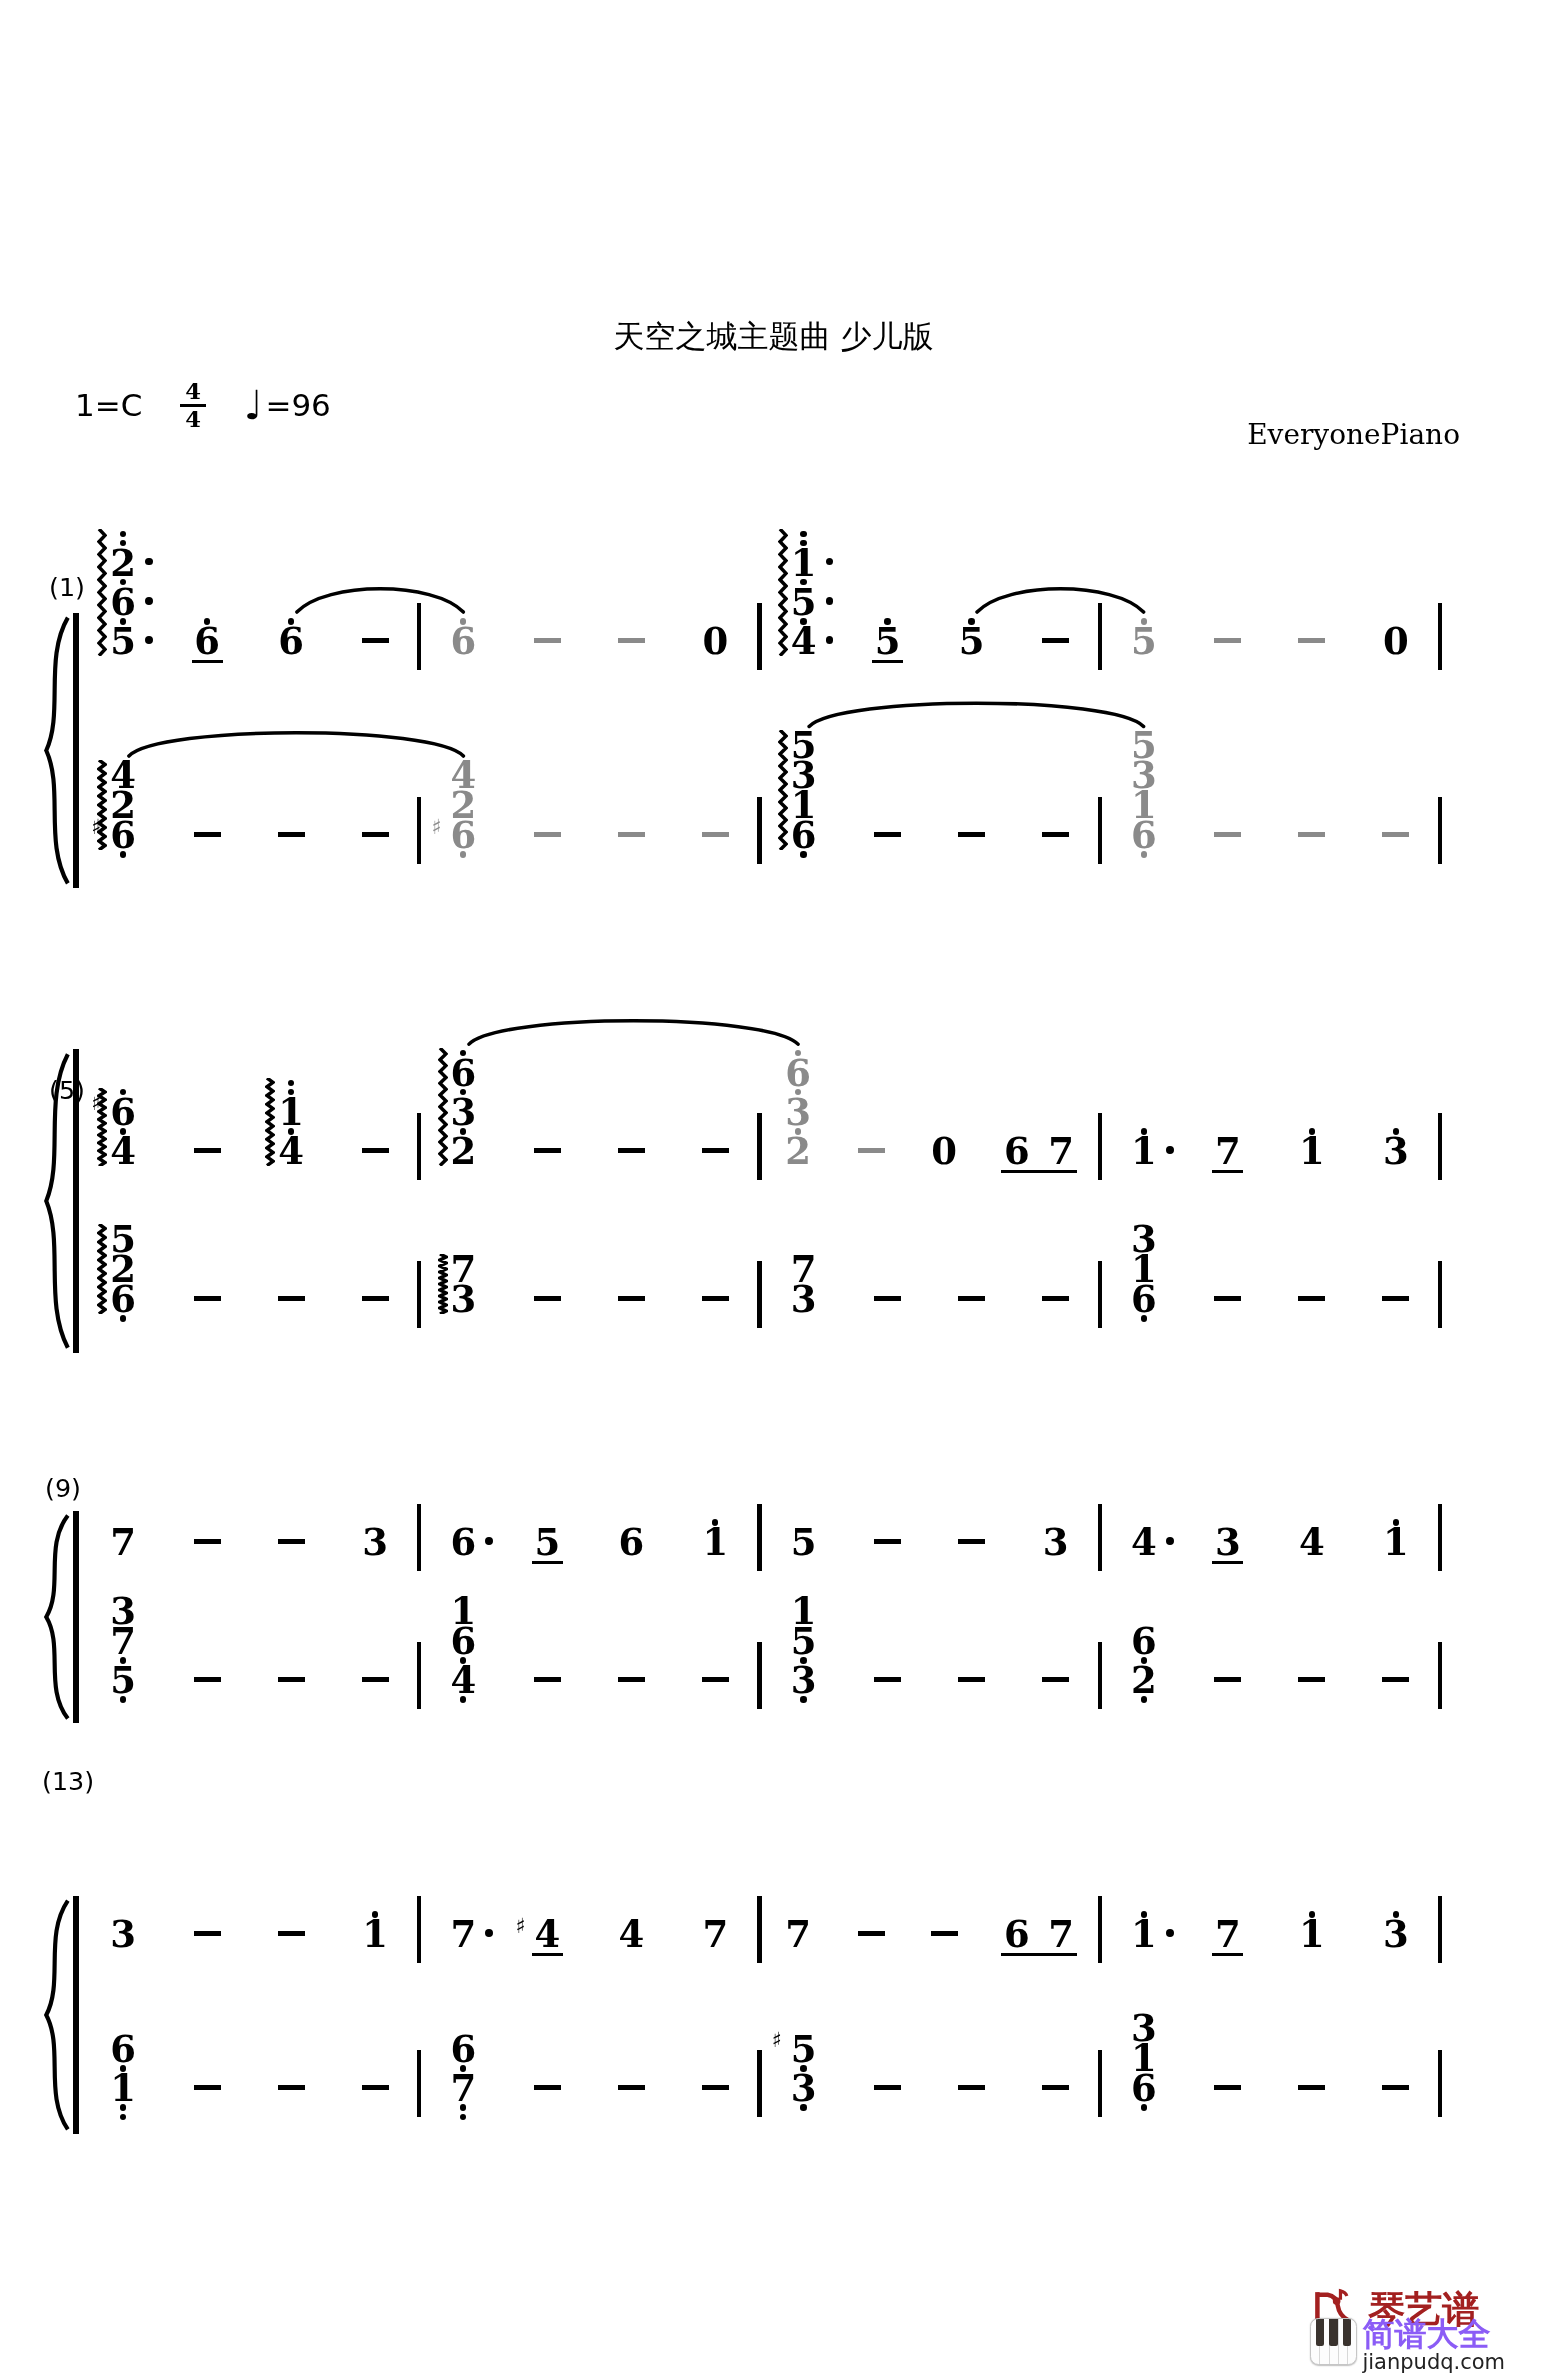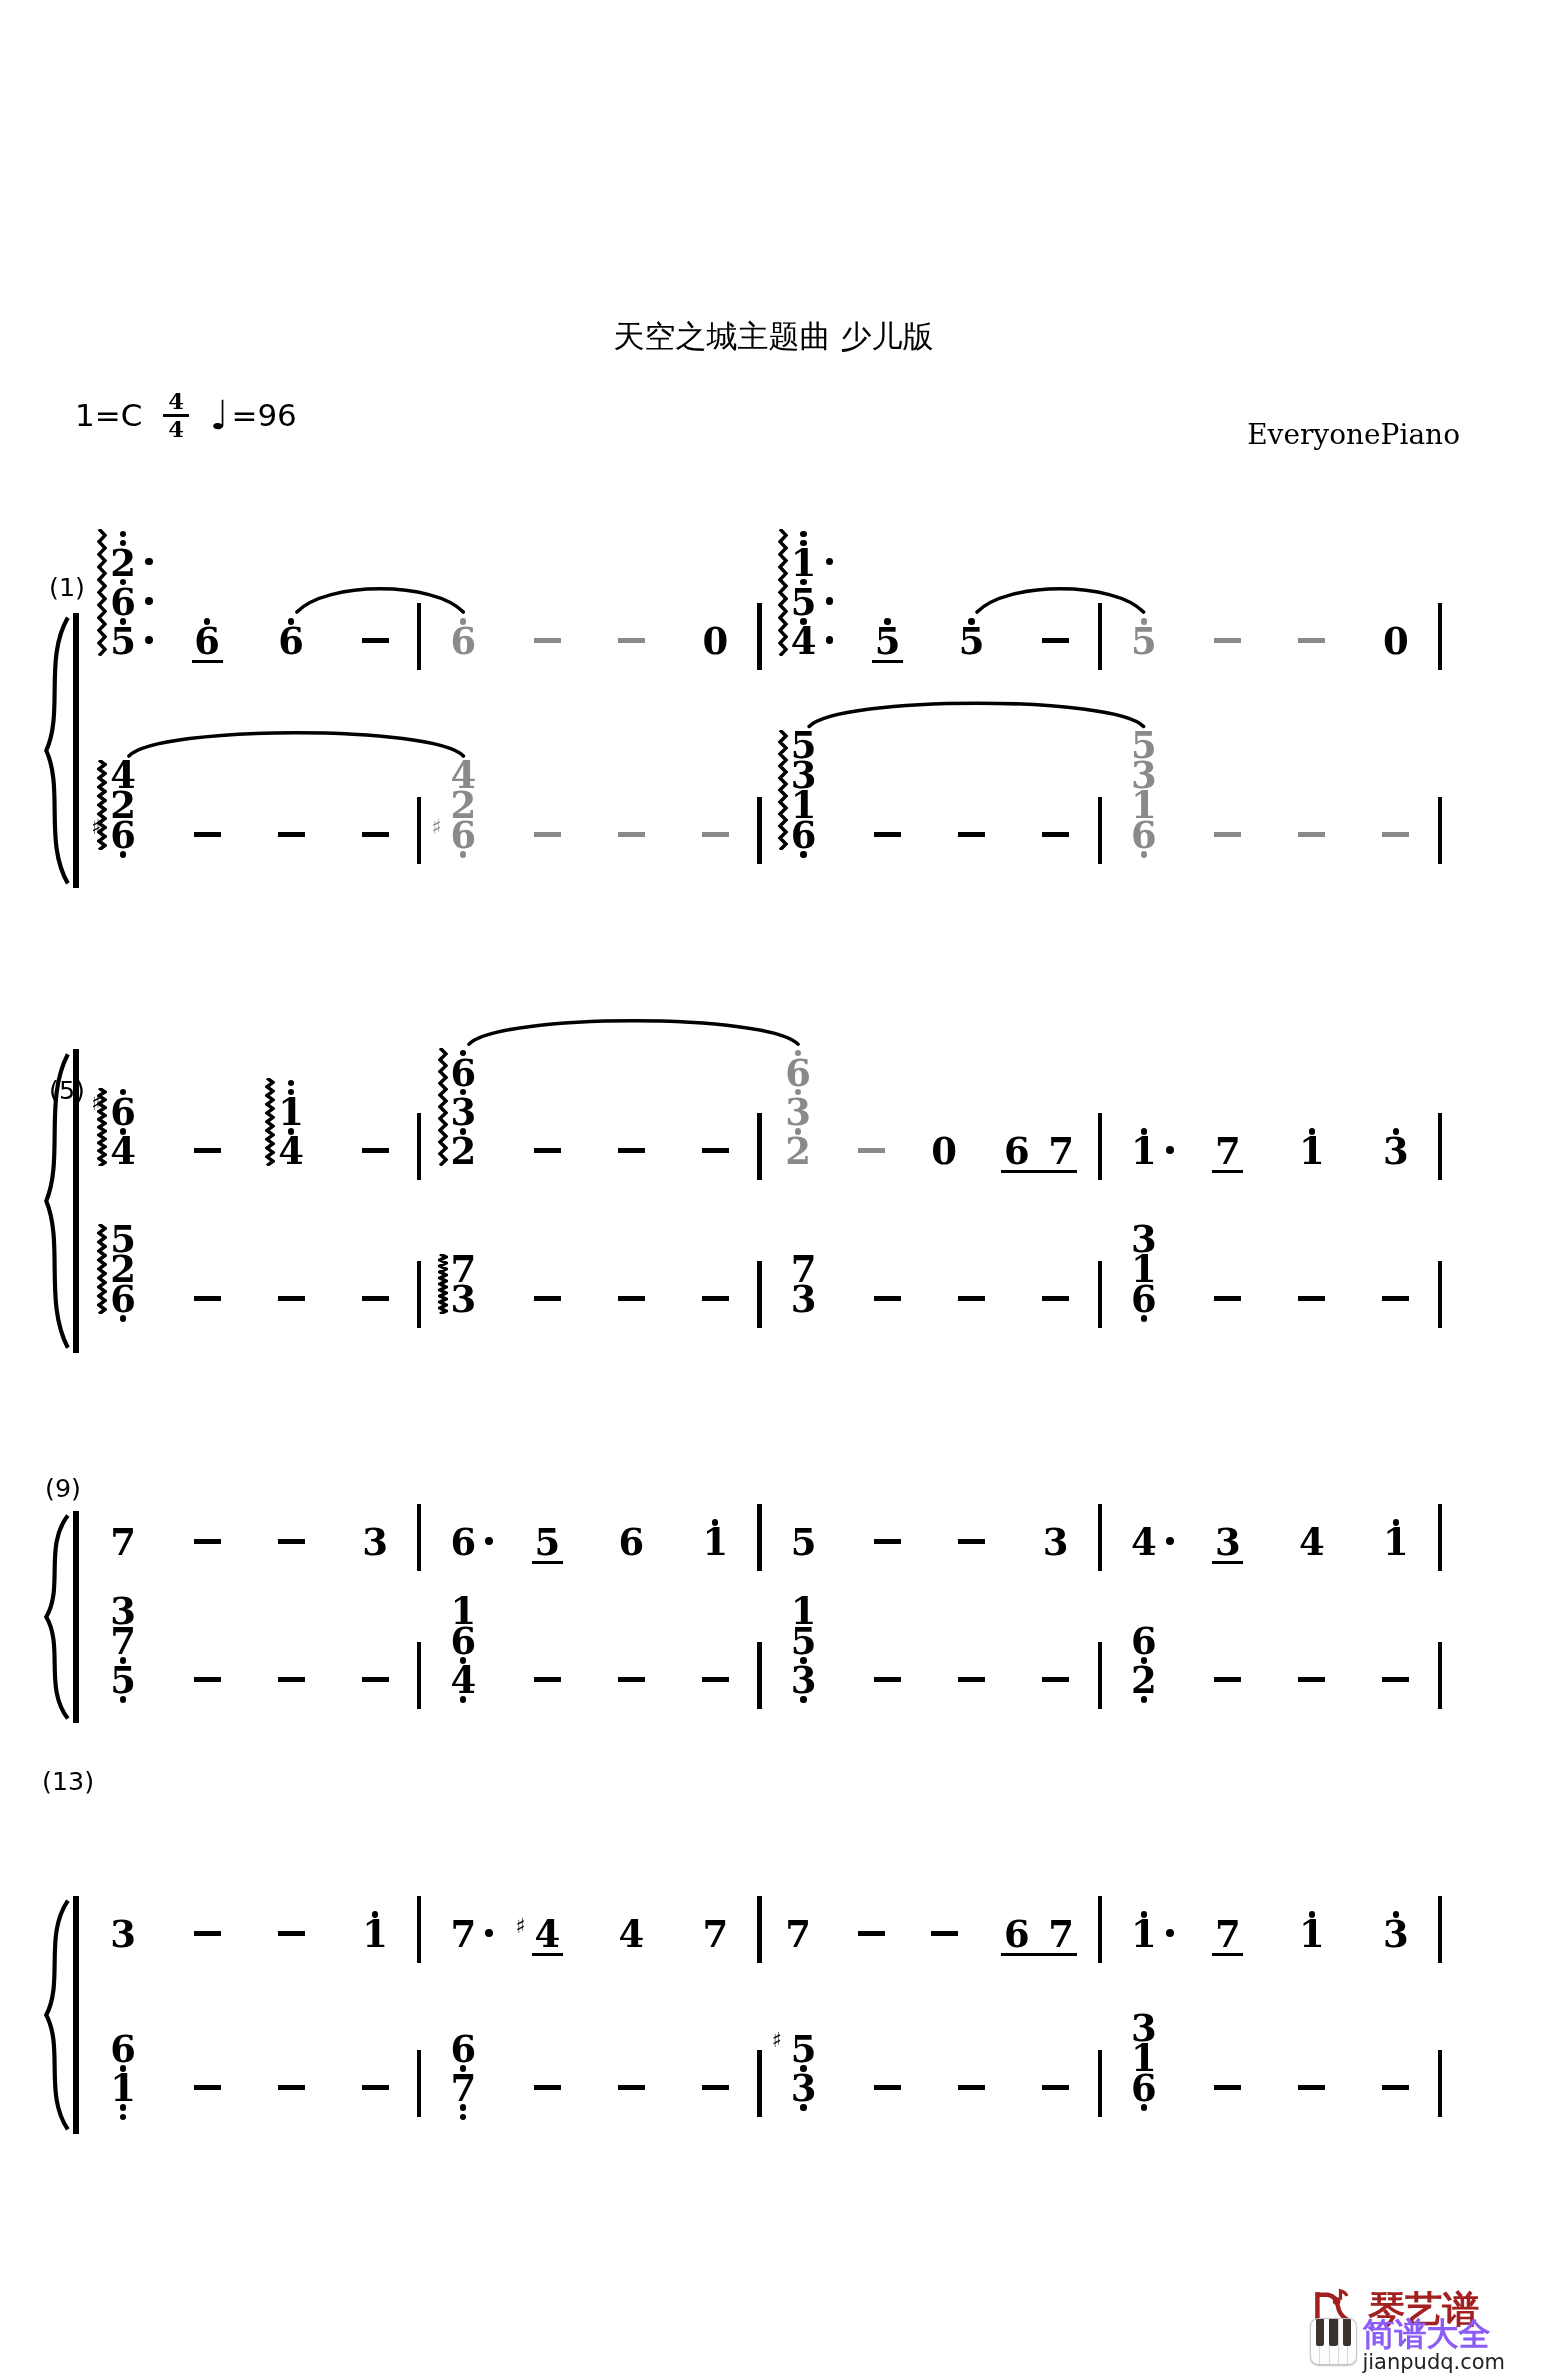--- a/index.html
+++ b/index.html
@@ -2,22 +2,22 @@
 <html style="font-size:11.3px"><head>
 <meta charset="utf-8">
 <style>
   html,body{margin:0;padding:0;background:#ffffff;}
   #page{position:relative;width:1547px;height:2377px;background:#fff;color:#000;
         font-family:"DejaVu Serif","Liberation Serif",serif;overflow:hidden;}
 
   .title{position:absolute;top:237px;left:0;width:100%;text-align:center;
          font-size:44px;font-weight:bold;letter-spacing:4.2px;}
   .subtitle{position:absolute;top:316px;left:0;width:100%;text-align:center;font-size:31px;}
-  .keyline{position:absolute;left:75px;top:381px;display:flex;align-items:center;gap:21px;
-           font-family:"DejaVu Sans","Liberation Sans",sans-serif;font-size:31px;font-weight:500;margin-top:10px;}
+  .keyline{position:absolute;left:75px;top:381px;display:flex;align-items:center;gap:38px;
+           font-family:"DejaVu Sans","Liberation Sans",sans-serif;font-size:31px;font-weight:500;}
   .frac{display:inline-flex;flex-direction:column;align-items:center;font-family:"DejaVu Serif",serif;
         font-weight:bold;font-size:22.6px;line-height:21px;}
   .frac .fbar{width:25.4px;height:2.8px;background:#000;margin:2.1px 0;}
   .tempo{display:flex;align-items:center;gap:2.8px;}
   .tempo .tnote{font-size:40px;line-height:28px;}
   .publisher{position:absolute;right:87px;top:418px;font-size:28px;margin-left:40px;}
 
   .syslabel{position:absolute;font-family:"DejaVu Sans","Liberation Sans",sans-serif;font-size:25.4px;}
   .sysline{position:absolute;width:6.4px;background:#000;}
   .sysbrace{position:absolute;}

